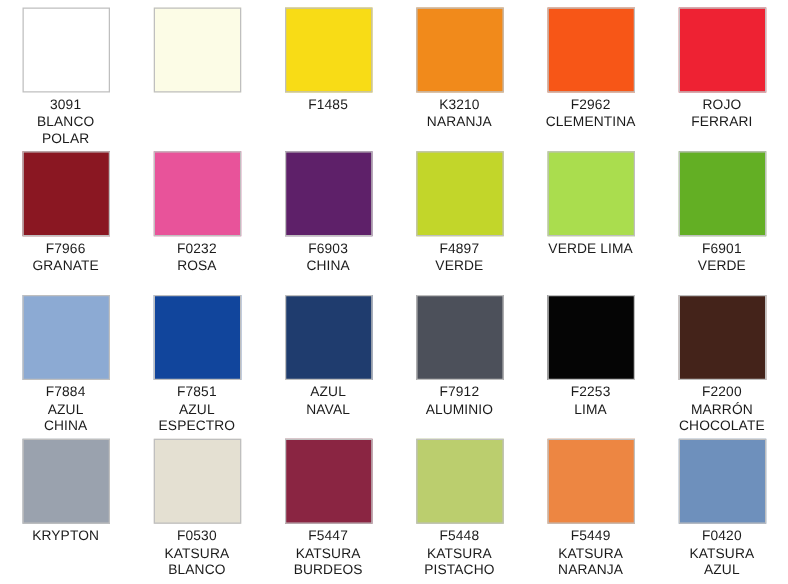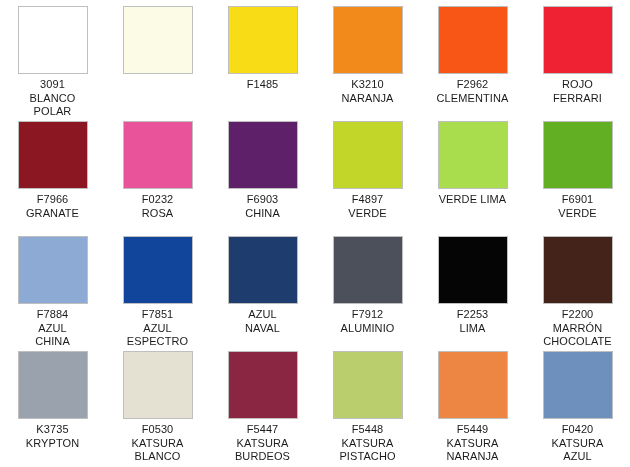--- a/index.html
+++ b/index.html
@@ -176,21 +176,20 @@
       <div class="swatch-chip" style="background-color: rgb(68, 35, 26); border-color: rgb(191, 191, 191);"></div>
       <div class="swatch-labels">
         <span class="swatch-code">F2200</span>
         <span class="swatch-name">MARRÓN
 CHOCOLATE</span>
       </div>
     </div>
     <div class="swatch-cell">
       <div class="swatch-chip" style="background-color: rgb(154, 162, 174); border-color: rgb(191, 191, 191);"></div>
       <div class="swatch-labels">
-        <span class="swatch-code">K3735</span>
         <span class="swatch-name">KRYPTON</span>
       </div>
     </div>
     <div class="swatch-cell">
       <div class="swatch-chip" style="background-color: rgb(228, 224, 210); border-color: rgb(191, 191, 191);"></div>
       <div class="swatch-labels">
         <span class="swatch-code">F0530</span>
         <span class="swatch-name">KATSURA
 BLANCO</span>
       </div>

